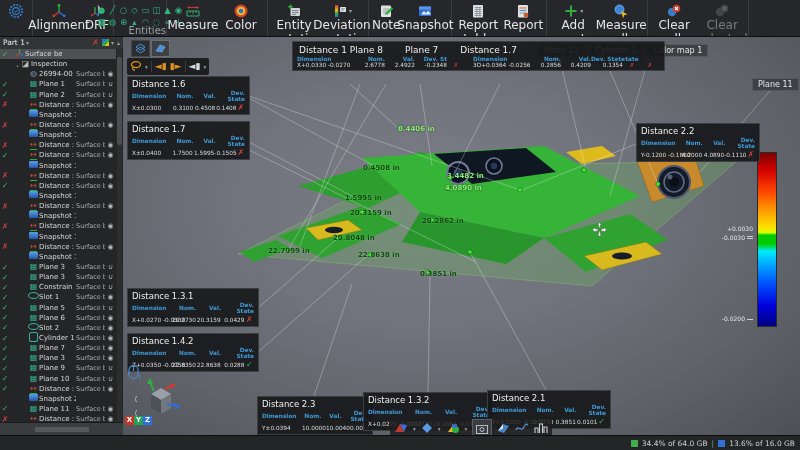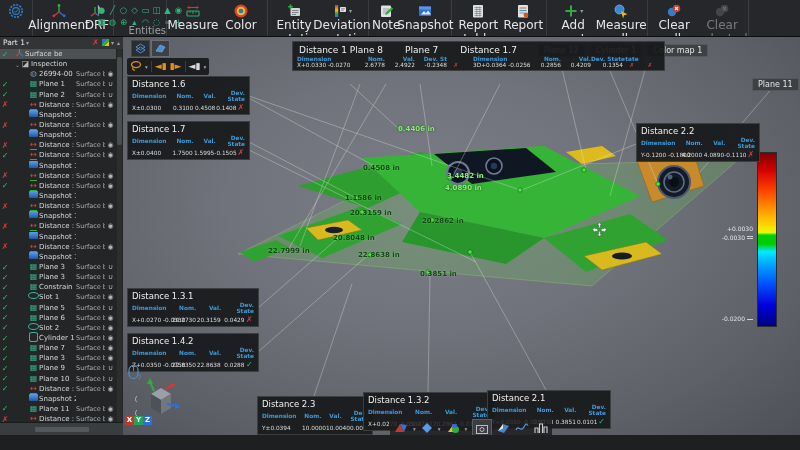--- a/index.html
+++ b/index.html
@@ -910,21 +910,21 @@
             <span class="c4">0.0101</span>
             <span class="stx pass">✓</span>
           </div>
         </div>
       </div>
     <div id="mlabels">
         <span class="mlabel bright" style="left: 275px; top: 89px;">0.4406 in</span>
         <span class="mlabel bright" style="left: 324px; top: 136px;">3.4482 in</span>
         <span class="mlabel bright" style="left: 322px; top: 148px;">4.0890 in</span>
         <span class="mlabel" style="left: 240px; top: 128px;">0.4508 in</span>
-        <span class="mlabel" style="left: 222px; top: 158px;">1.1586 in</span>
+        <span class="mlabel" style="left: 222px; top: 158px;">1.5995 in</span>
         <span class="mlabel" style="left: 227px; top: 173px;">20.3159 in</span>
         <span class="mlabel" style="left: 299px; top: 181px;">20.2862 in</span>
         <span class="mlabel" style="left: 210px; top: 198px;">20.8048 in</span>
         <span class="mlabel" style="left: 145px; top: 211px;">22.7999 in</span>
         <span class="mlabel" style="left: 235px; top: 215px;">22.8638 in</span>
         <span class="mlabel" style="left: 297px; top: 234px;">0.3851 in</span>
       </div>
 
     <div id="cbar"></div>
     <div id="cbar-labels">
@@ -997,13 +997,20 @@
           </svg></span>
       <span><svg width="14" height="12" viewBox="0 0 14 12">
             <path d="M1 8C3 2 6 11 9 5s3-1 4-2" fill="none" stroke="#5a9ae0" stroke-width="1.2"></path>
           </svg></span>
       <span><svg width="14" height="12" viewBox="0 0 14 12">
             <path d="M1 11V6h3v5M5.5 11V2h3v9M10 11V5h3v6" fill="none" stroke="#c8ccd0" stroke-width="1.1"></path>
           </svg></span>
     </div>
   </div>
 
+  <div id="statusbar">
+    <span class="sq" style="background:#3fae4a"></span>
+    <span>34.4% of 64.0 GB</span>
+    <span class="sep">|</span>
+    <span class="sq" style="background:#2e6fd8"></span>
+    <span>13.6% of 16.0 GB</span>
+  </div>
 </div>
 
 </body></html>

